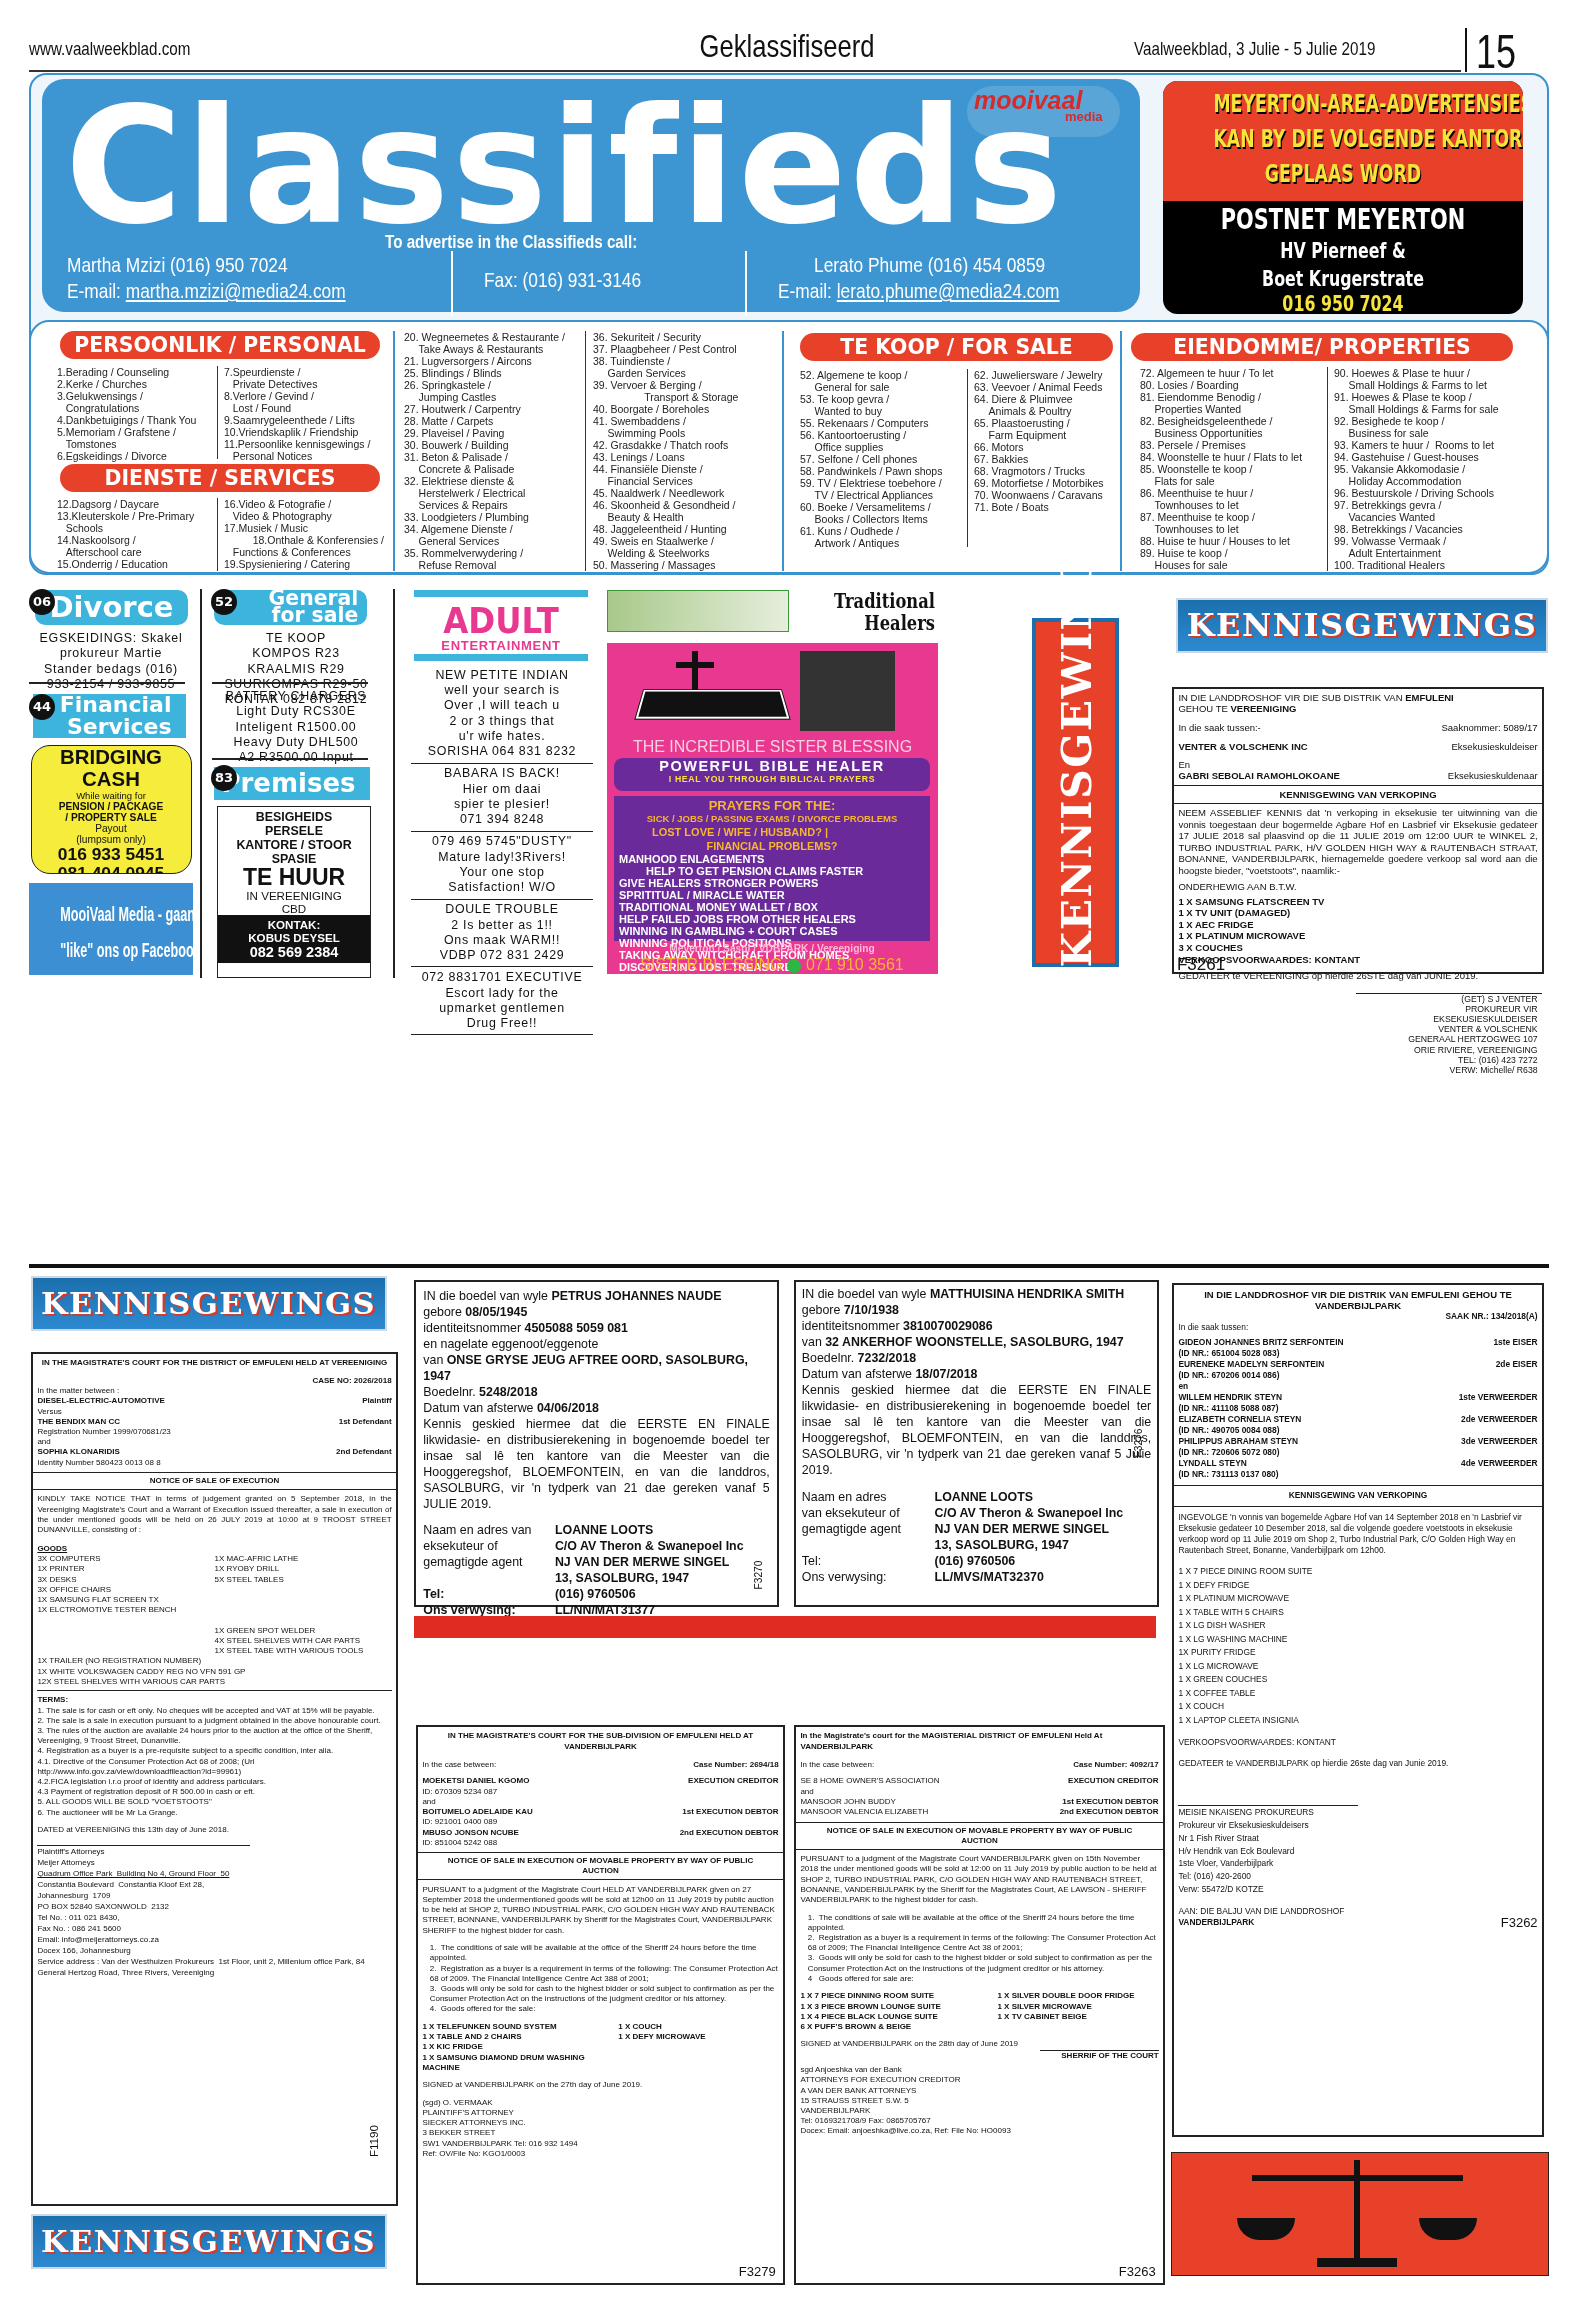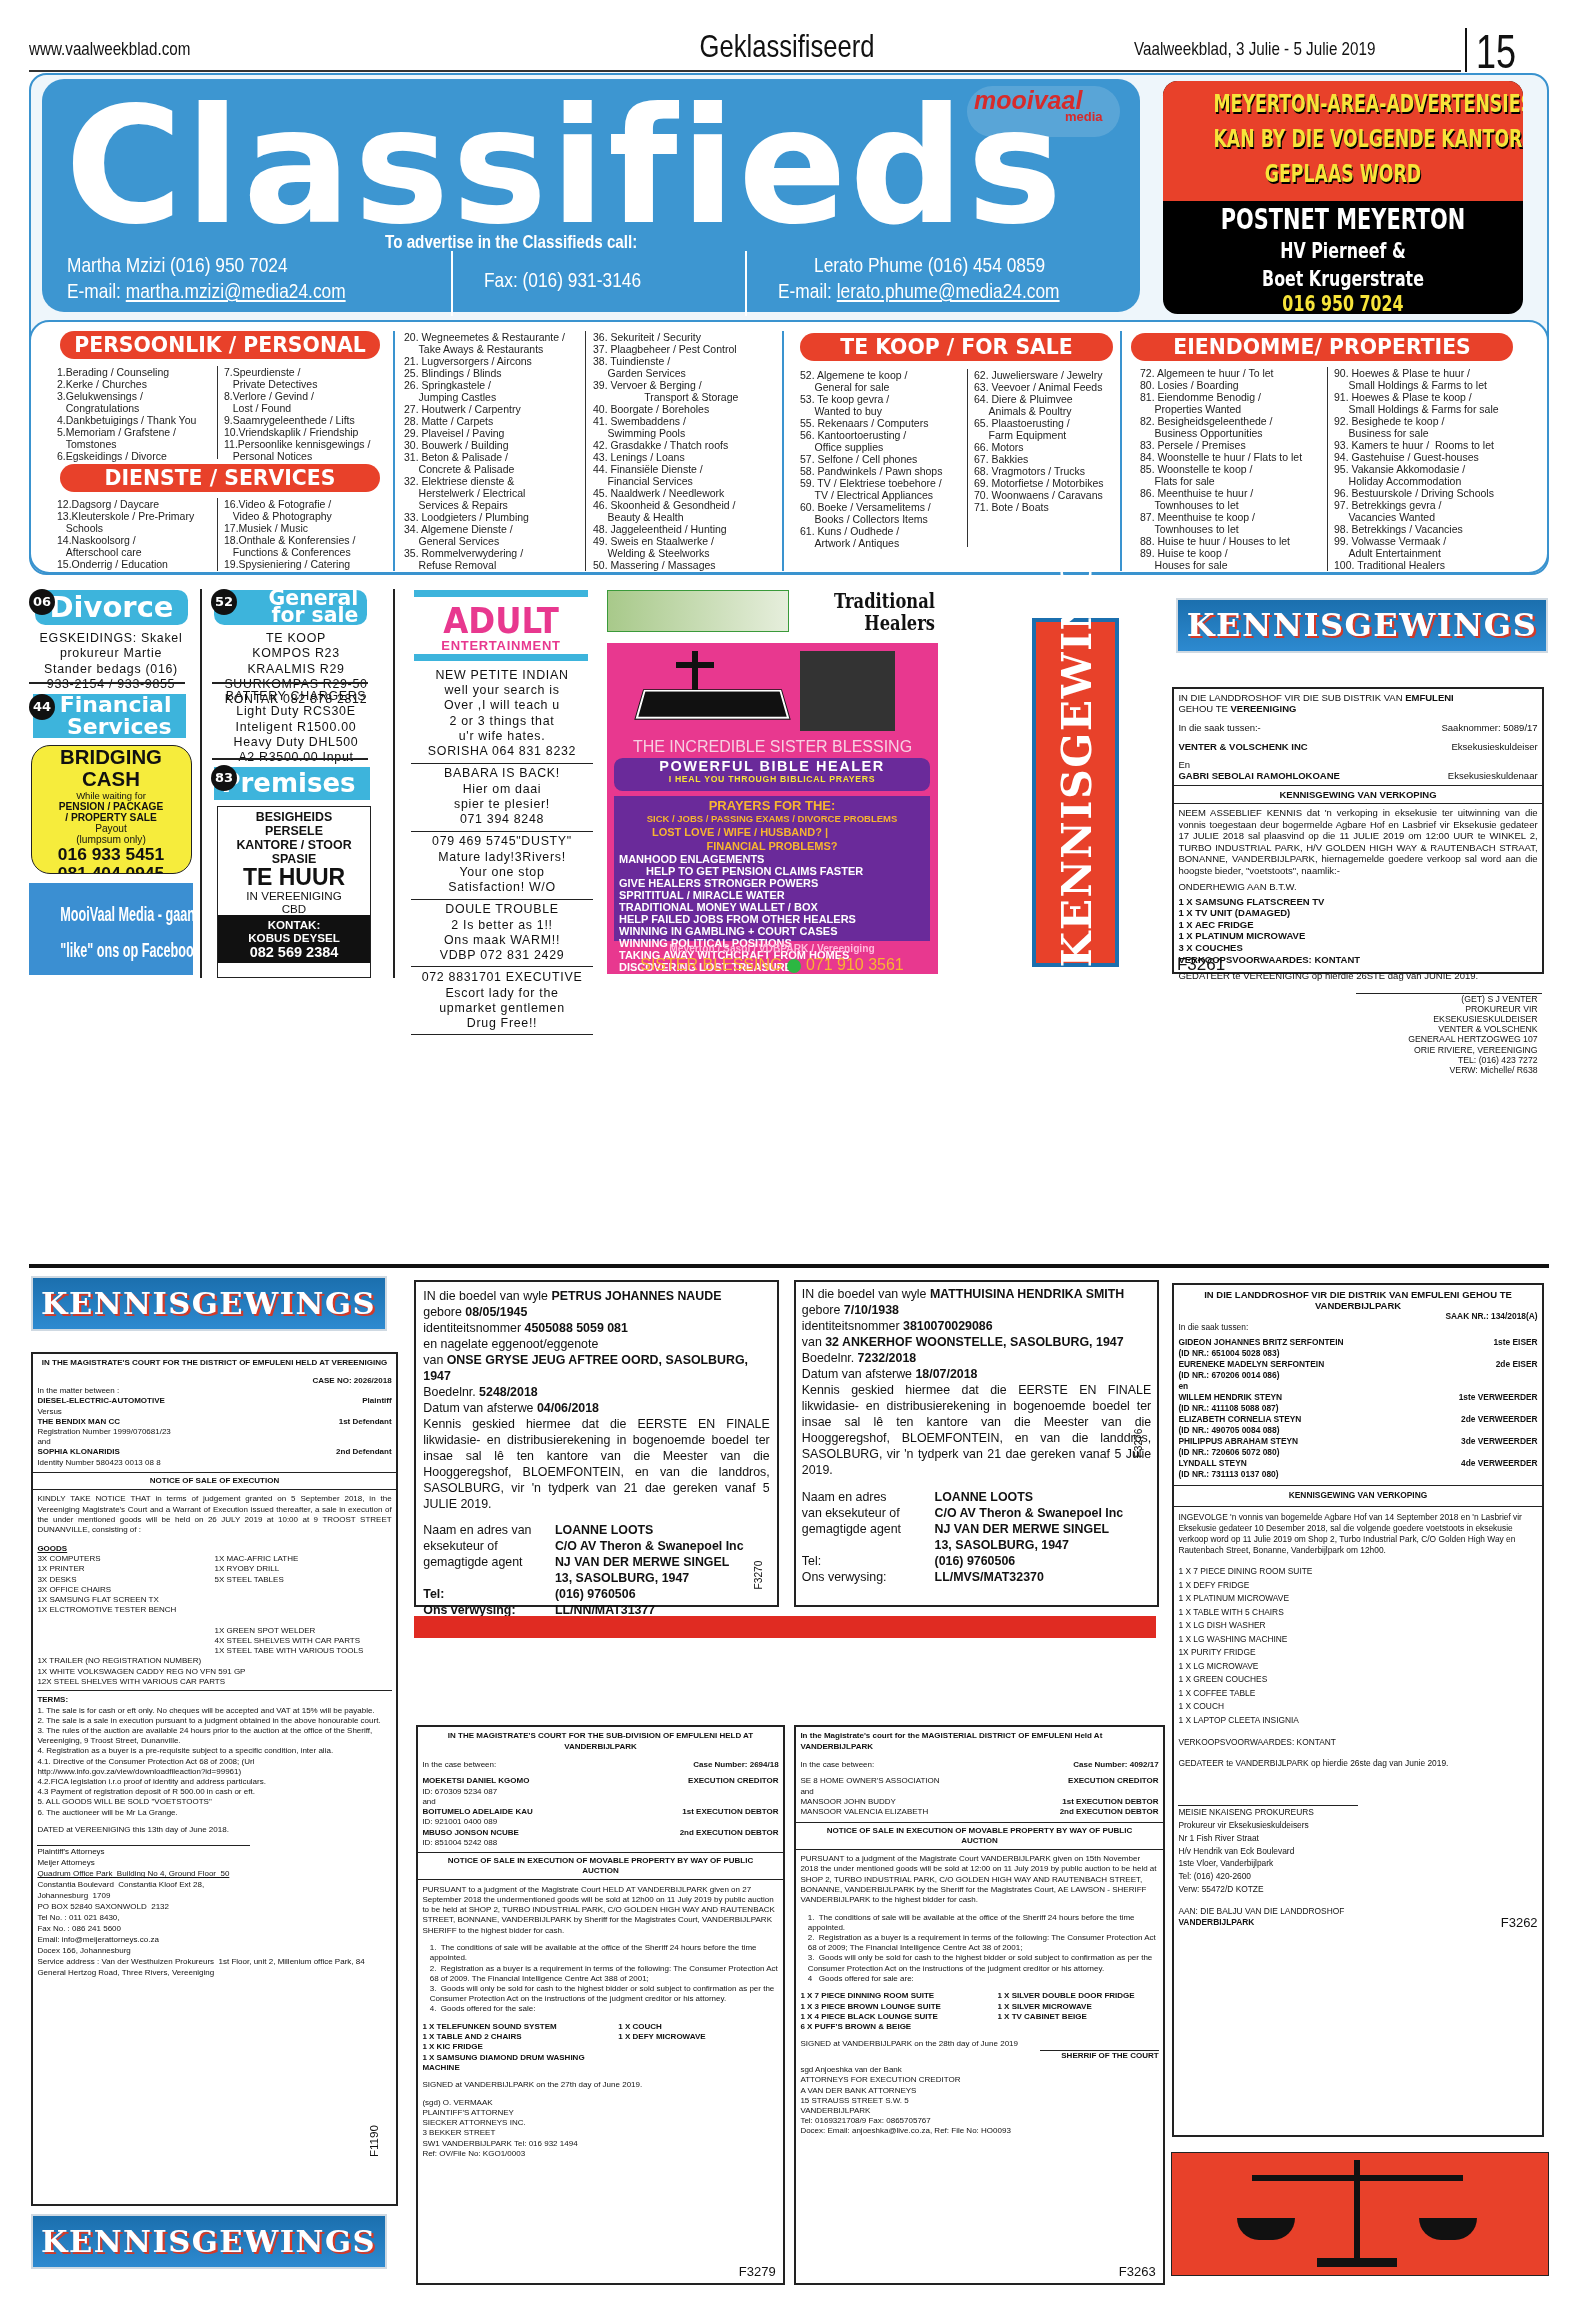--- a/index.html
+++ b/index.html
@@ -117,21 +117,21 @@
     <div style="white-space: pre-wrap;">   Schools</div>
     <div style="white-space: pre-wrap;">14.Naskoolsorg /</div>
     <div style="white-space: pre-wrap;">   Afterschool care</div>
     <div style="white-space: pre-wrap;">15.Onderrig / Education</div>
   </div>
 <div class="abs ivl2" style="left:217px;top:498px;height:73px"></div>
 <div class="abs idx" style="left:224px;top:498px;width:160px">
     <div style="white-space: pre-wrap;">16.Video &amp; Fotografie /</div>
     <div style="white-space: pre-wrap;">   Video &amp; Photography</div>
     <div style="white-space: pre-wrap;">17.Musiek / Music</div>
-    <div style="white-space: pre-wrap;">18.Onthale &amp; Konferensies /</div>
+    <div style="white-space: pre-wrap; text-align: right;">18.Onthale &amp; Konferensies /</div>
     <div style="white-space: pre-wrap;">   Functions &amp; Conferences</div>
     <div style="white-space: pre-wrap;">19.Spysieniering / Catering</div>
   </div>
 <div class="abs ivl" style="left:393px;top:331px;height:240px"></div>
 <div class="abs idx" style="left:404px;top:331px;width:182px">
     <div style="white-space: pre-wrap;">20. Wegneemetes &amp; Restaurante /</div>
     <div style="white-space: pre-wrap;">     Take Aways &amp; Restaurants</div>
     <div style="white-space: pre-wrap;">21. Lugversorgers / Aircons</div>
     <div style="white-space: pre-wrap;">25. Blindings / Blinds</div>
     <div style="white-space: pre-wrap;">26. Springkastele /</div>

